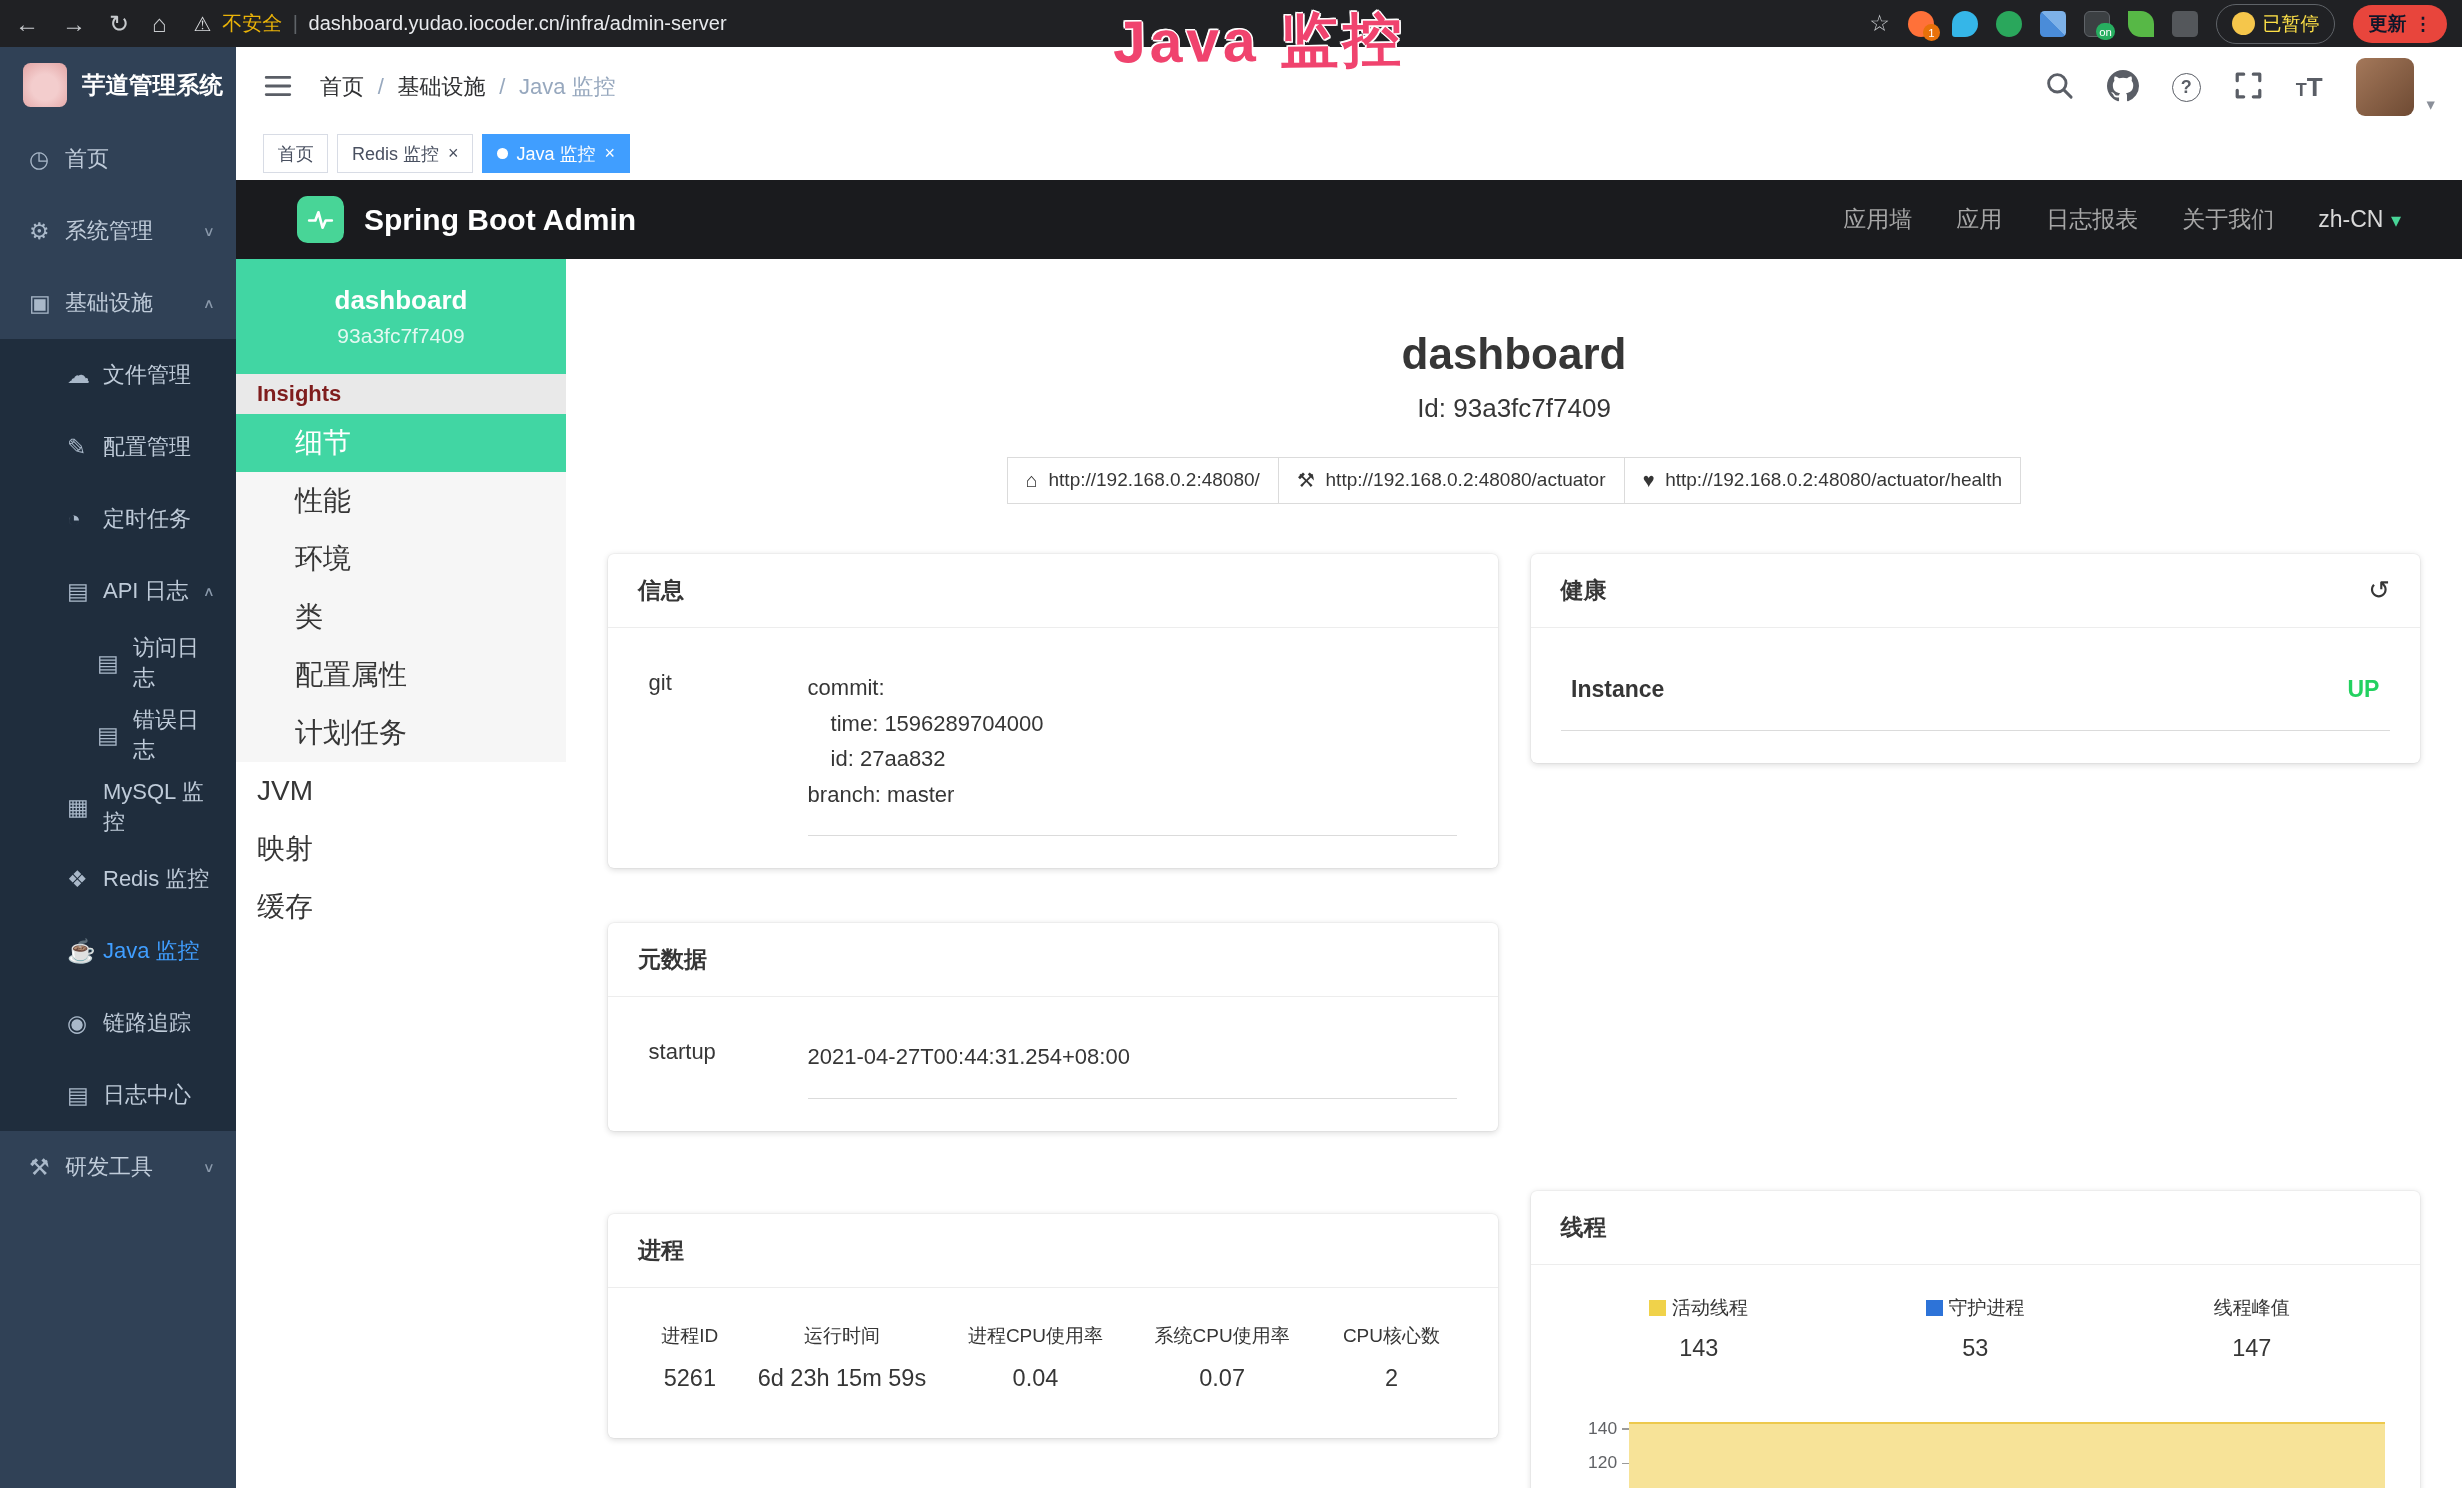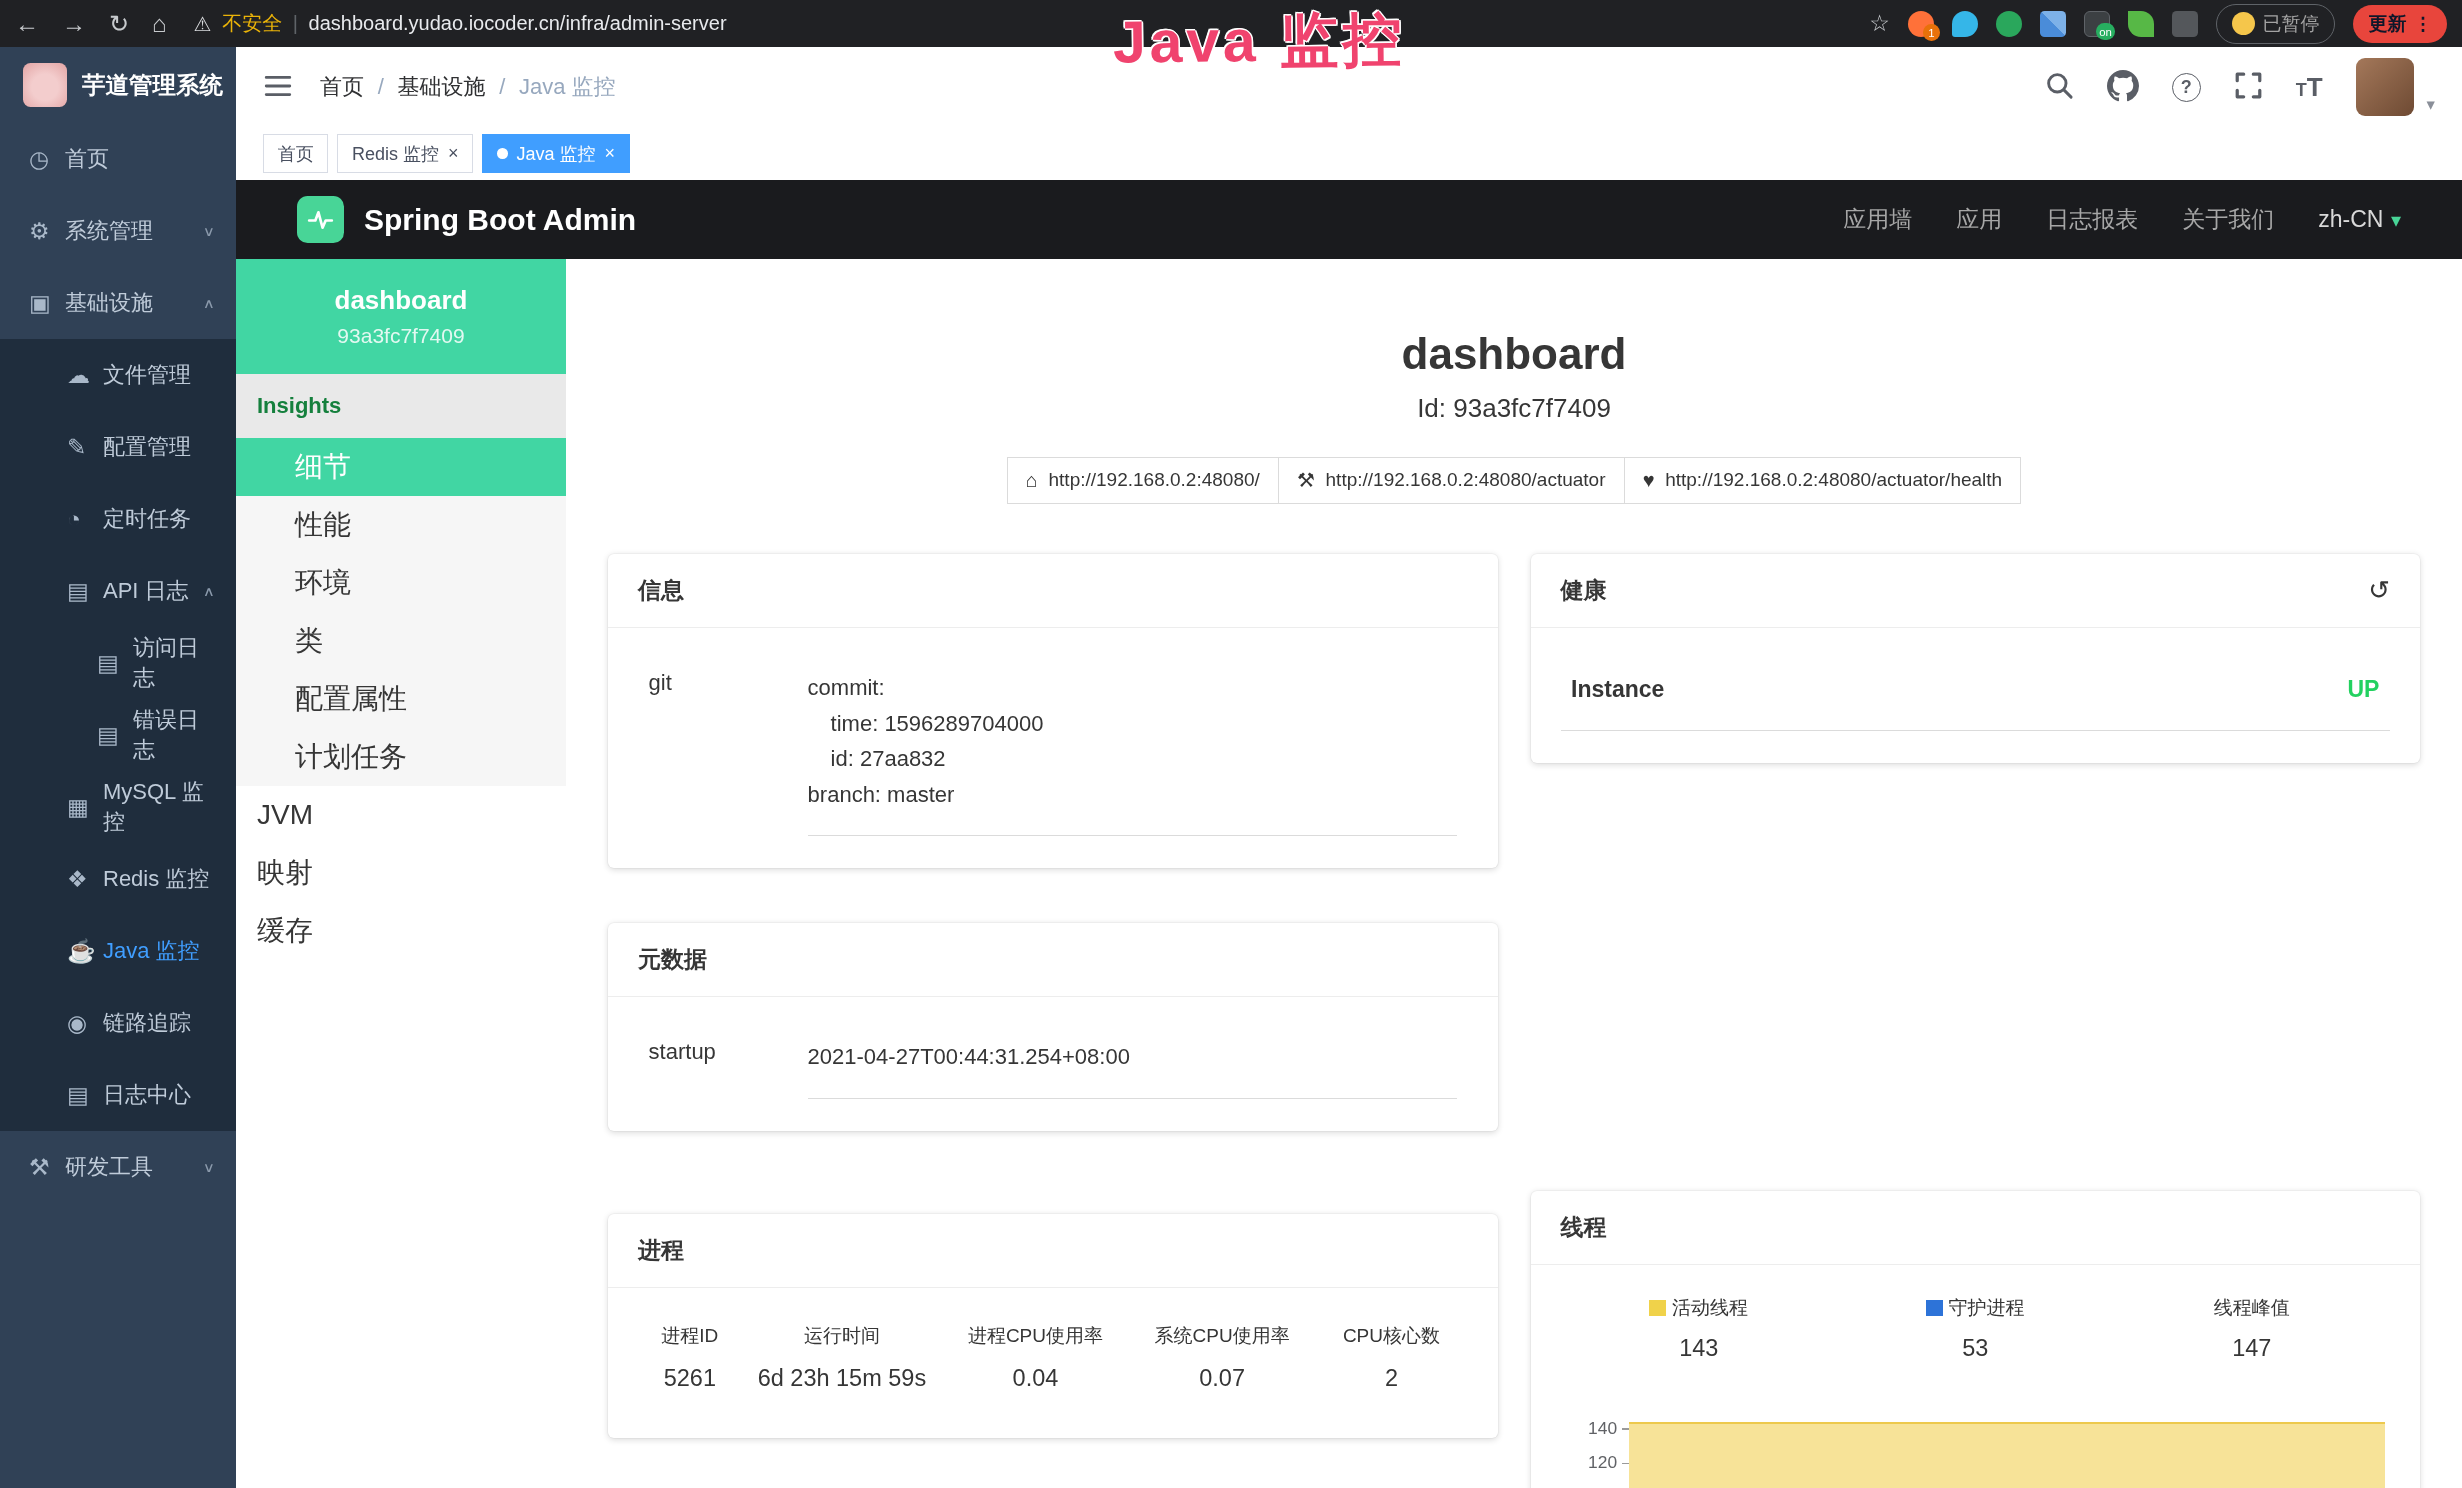--- a/index.html
+++ b/index.html
@@ -21,21 +21,21 @@
   .ext.fox { background:#ff7139; border-radius:50%; }
   .ext.drop { background:#35b6e8; border-radius:50% 50% 50% 3px; }
   .ext.green { background:#2aa75c; border-radius:50%; }
   .ext.grid { background:linear-gradient(45deg,#4a8cd9 50%,#7db1e8 50%); border-radius:4.6px; }
   .ext.dark { background:#3c4043; border:0.8px solid #5f6368; }
   .ext.leaf { background:#57b846; border-radius:0 50% 0 50%; }
   .ext.puzzle { background:#54575b; border-radius:4.6px; }
   .badge { position:absolute; right:-6px; bottom:-4.6px; min-width:16.7px; height:16.7px; border-radius:8.3px; background:#e8710a; color:#fff; font-size:11.4px; font-style:normal; display:flex; align-items:center; justify-content:center; padding:0 3px; }
   .badge.on { background:#27ae60; }
   .pill { display:flex; align-items:center; gap:7.6px; border-radius:21px; padding:6px 15px; font-size:19px; }
-  .pill-paused { border:0.8px solid #5f6368; color:#a3a3a3; }
+  .pill-paused { border:0.8px solid #5f6368; color:#fde047; }
   .face { width:23px; height:23px; border-radius:50%; background:#f5c64b; display:inline-block; }
   .pill-update { background:#e8453c; color:#0f172a; font-weight:600; }
   .pill-kebab { font-size:18px; }
 
   
   .annotation { position:absolute; left:1113px; top:1.5px; z-index:60; font-size:59px; font-weight:800; color:#f0436e; letter-spacing:3.8px; transform:rotate(-0.6deg);
     text-shadow:1.5px 0 0 #fff,-1.5px 0 0 #fff,0 1.5px 0 #fff,0 -1.5px 0 #fff,1.5px 1.5px 0 #fff,-1.5px -1.5px 0 #fff; }
 
   
   .app { display:flex; height:1442px; }
@@ -80,21 +80,21 @@
   .sba-nav { margin-left:auto; display:flex; align-items:center; gap:44px; font-size:23px; color:#a6a6a6; }
   .sba-nav .nav-link { cursor:pointer; }
   .lang { color:#d9d9d9; display:flex; align-items:center; gap:7.6px; }
   .lang-caret { color:#48d597; font-size:20px; }
 
   .sba-body { flex:1; display:flex; min-height:0; }
   .sba-side { width:330px; flex-shrink:0; display:flex; flex-direction:column; background:#fff; }
   .inst-head { height:115px; background:#41d6a3; color:#fff; display:flex; flex-direction:column; align-items:center; justify-content:center; gap:7.6px; }
   .inst-name { font-size:26px; font-weight:700; }
   .inst-id { font-size:21px; opacity:.85; }
-  .sec-head { height:64px; background:#e9e9e9; display:flex; align-items:center; padding-left:21px; font-size:22px; font-weight:700; color:#15803d; }
+  .sec-head { height:40px; background:#e9e9e9; display:flex; align-items:center; padding-left:21px; font-size:22px; font-weight:700; color:#7f1d1d; }
   .side-item { height:58px; display:flex; align-items:center; padding-left:59px; font-size:28px; color:#363636; background:#f6f6f6; cursor:pointer; }
   .side-item.active { background:#41d6a3; color:#fff; }
   .side-item.plain { background:#fff; padding-left:21px; }
 
   .sba-main { flex:1; min-width:0; padding-top:73px; background:#fff; }
   .detail-title { text-align:center; font-size:44px; font-weight:700; color:#363636; line-height:1; }
   .detail-id { text-align:center; font-size:26px; color:#363636; margin-top:16.7px; }
   .links-row { display:flex; justify-content:center; margin-top:33px; }
   .link { display:flex; align-items:center; gap:10.6px; border:0.8px solid #dbdbdb; background:#fff; padding:10.6px 18px; font-size:19px; color:#363636; cursor:pointer; }
   .link + .link { margin-left:-0.8px; }

